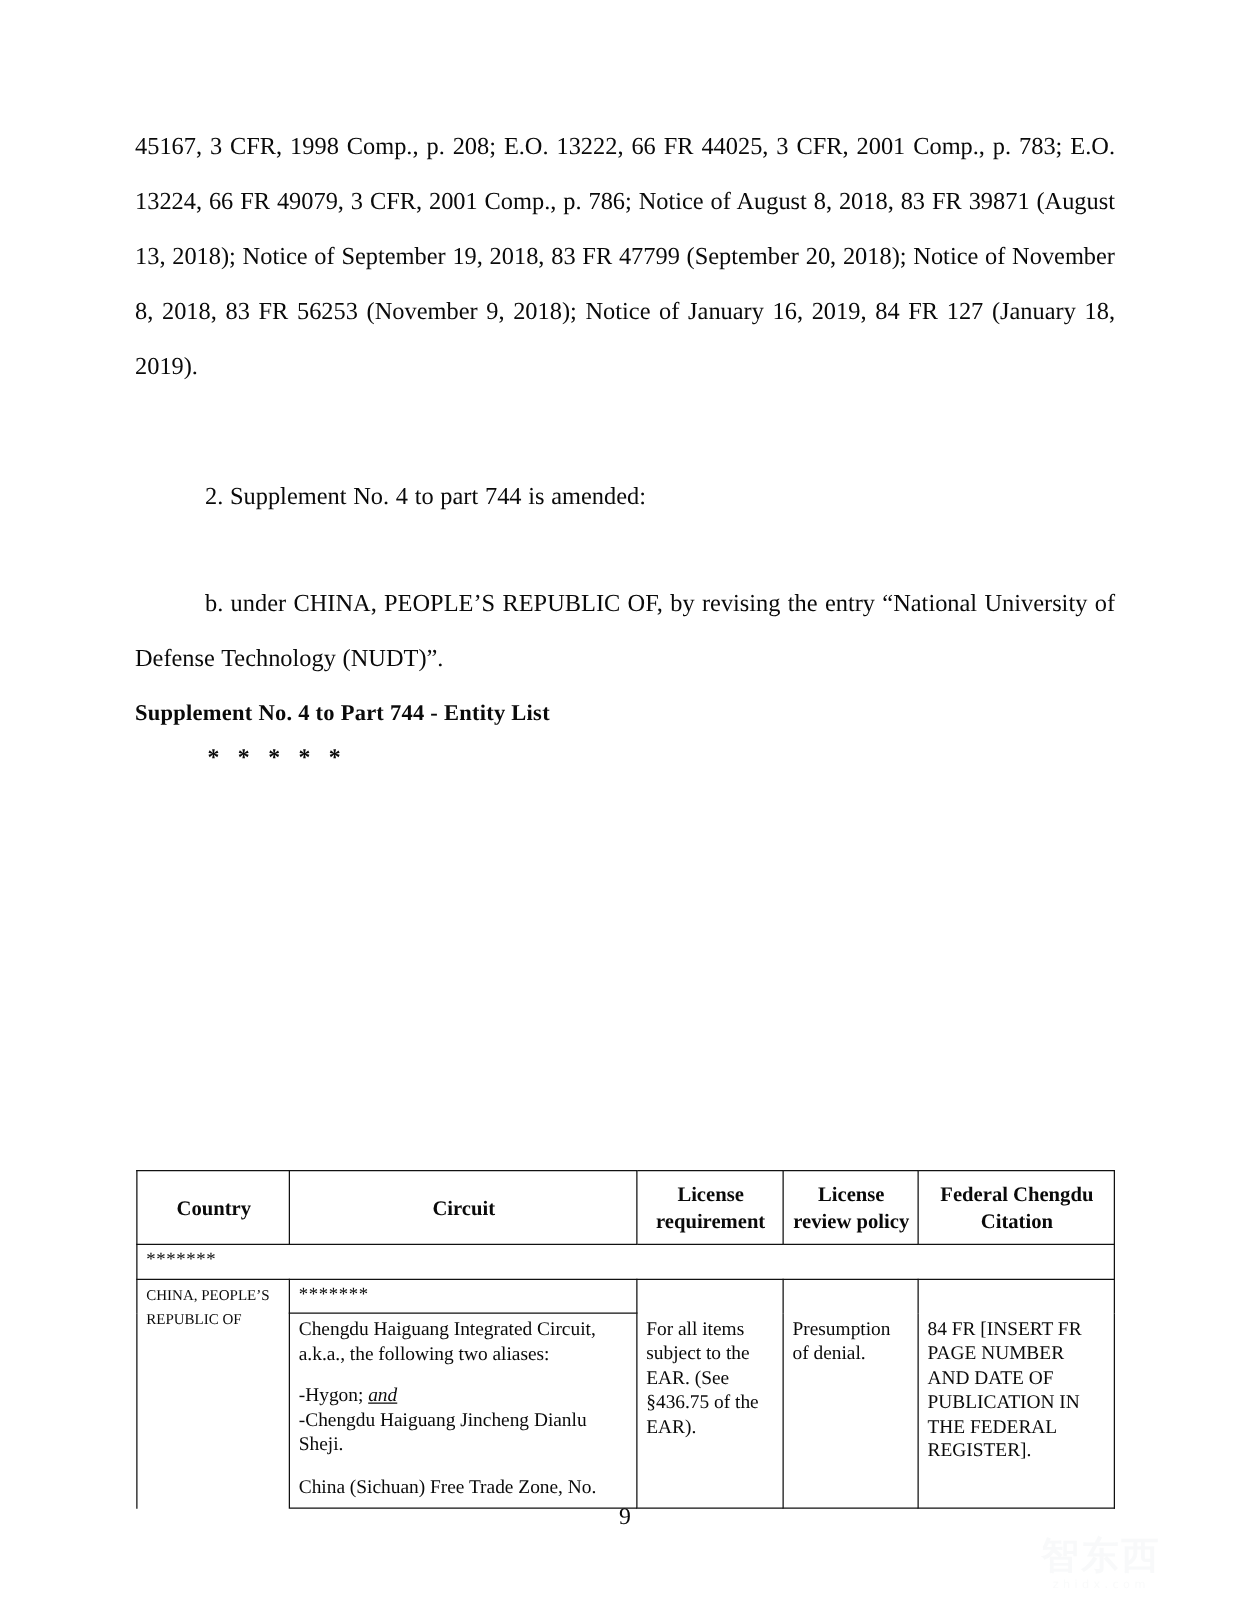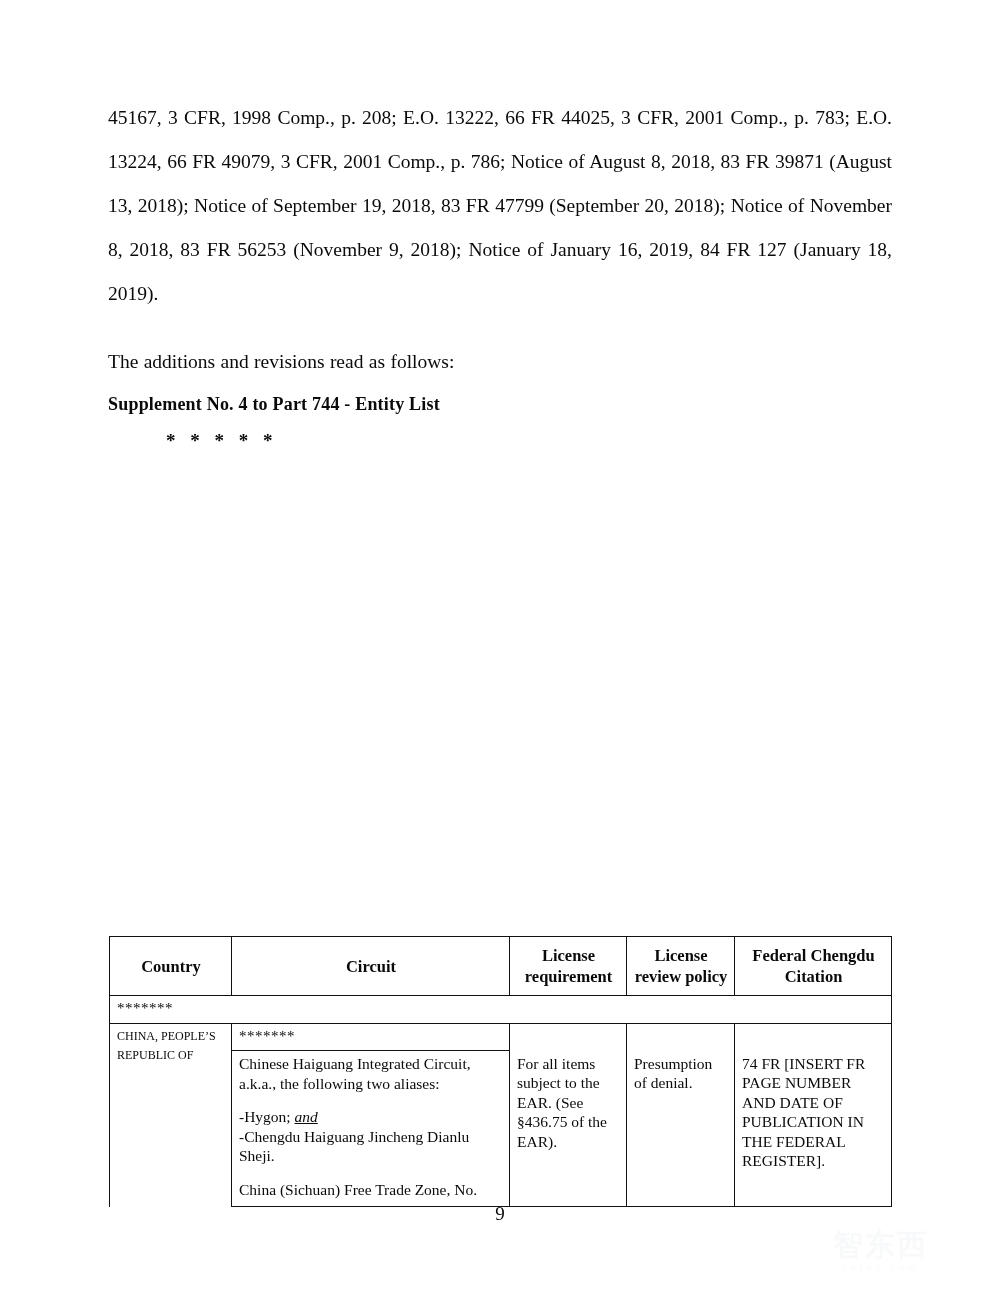--- a/index.html
+++ b/index.html
@@ -163,24 +163,25 @@
 </style>
 </head>
 <body>
 
 <div class="page">
 
   <div class="doc-body">
 
     <p class="para">45167, 3 CFR, 1998 Comp., p. 208; E.O. 13222, 66 FR 44025, 3 CFR, 2001 Comp., p. 783; E.O. 13224, 66 FR 49079, 3 CFR, 2001 Comp., p. 786; Notice of August 8, 2018, 83 FR 39871 (August 13, 2018); Notice of September 19, 2018, 83 FR 47799 (September 20, 2018); Notice of November 8, 2018, 83 FR 56253 (November 9, 2018); Notice of January 16, 2019, 84 FR 127 (January 18, 2019).</p>
 
-
-
-
-    <p class="para gap-md">The additions and revisions read as follows:</p>
+    <p class="para indent gap-xl">2. Supplement No. 4 to part 744 is amended:</p>
+
+
+    <p class="para indent gap-lg">b. under CHINA, PEOPLE’S REPUBLIC OF, by revising the entry “National University of Defense Technology (NUDT)”.</p>
+
 
     <p class="heading-bold gap-md">Supplement No. 4 to Part 744 - Entity List</p>
 
     <p class="stars-line gap-md">* * * * *</p>
 
   </div>
 
   <div class="entity-table-wrap">
     <table class="entity-table">
       <colgroup>
@@ -217,33 +218,33 @@
         <tr>
           <td class="country-name no-border-bottom" rowspan="2">CHINA, PEOPLE’S REPUBLIC OF</td>
           <td class="stars-cell">*******</td>
           <td class="no-border-bottom"></td>
           <td class="no-border-bottom"></td>
           <td class="no-border-bottom"></td>
         </tr>
 
         <tr>
           <td class="cell-tall">
-            <span>Chinese Haiguang Integrated Circuit, a.k.a., the following two aliases:</span>
+            <span>Chengdu Haiguang Integrated Circuit, a.k.a., the following two aliases:</span>
             <span class="blockgap"></span>
             <div class="alias-list">
               <span>-Hygon;</span>
               <span class="em-und">and</span>
             </div>
             <div class="alias-list">-Chengdu Haiguang Jincheng Dianlu Sheji.</div>
             <span class="blockgap"></span>
             <div>China (Sichuan) Free Trade Zone, No.</div>
           </td>
           <td class="no-border-top">For all items subject to the EAR. (See §436.75 of the EAR).</td>
           <td class="no-border-top">Presumption of denial.</td>
-          <td class="no-border-top">74 FR [INSERT FR PAGE NUMBER AND DATE OF PUBLICATION IN THE FEDERAL REGISTER].</td>
+          <td class="no-border-top">84 FR [INSERT FR PAGE NUMBER AND DATE OF PUBLICATION IN THE FEDERAL REGISTER].</td>
         </tr>
 
       </tbody>
     </table>
   </div>
 
   <div class="page-number">9</div>
 
   <div class="watermark">
     <div class="wm-chars">智东西</div>

